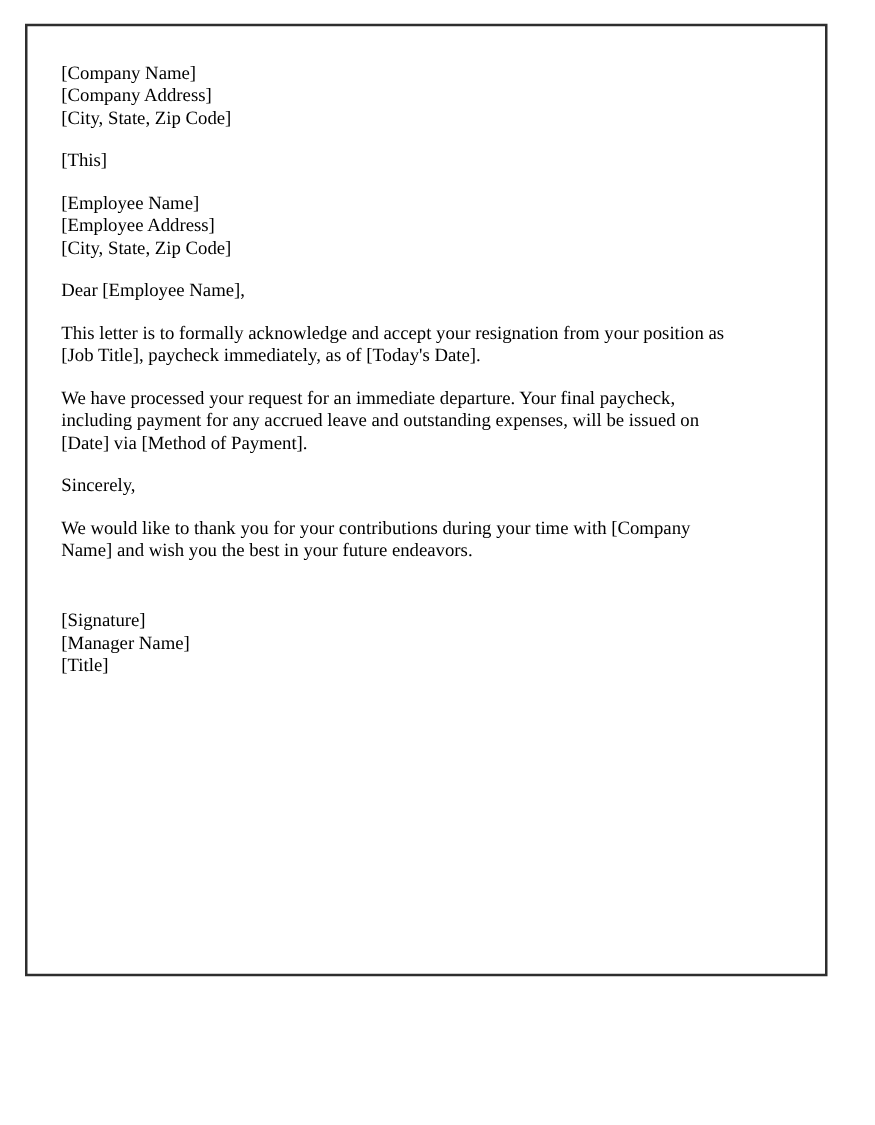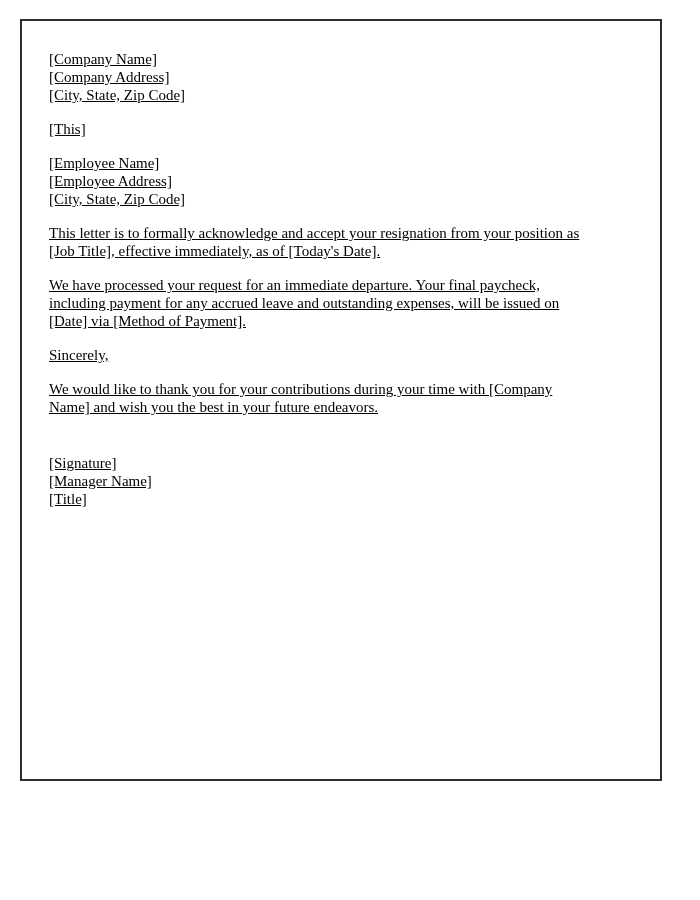--- a/index.html
+++ b/index.html
@@ -24,40 +24,40 @@
     border: 2px solid #2e2e2e;
     padding: 29px 10px 0 27px;
     font-size: 15px;
     line-height: 18px;
     color: #000000;
     overflow: hidden;
   }
   .block {
     white-space: pre-line;   
     margin: 0 0 16px 0;
-    text-decoration: underline;
   }
   .block:last-child {
     margin-bottom: 0;
     margin-top: 38px;
   }
 </style>
 </head>
 <body>
 
 <div class="page">
   <div class="block">[Company Name]
 [Company Address]
 [City, State, Zip Code]</div>
   <div class="block">[This]</div>
   <div class="block">[Employee Name]
 [Employee Address]
 [City, State, Zip Code]</div>
+  <div class="block">Dear [Employee Name],</div>
   <div class="block">This letter is to formally acknowledge and accept your resignation from your position as
-[Job Title], effective immediately, as of [Today's Date].</div>
+[Job Title], paycheck immediately, as of [Today's Date].</div>
   <div class="block">We have processed your request for an immediate departure. Your final paycheck,
 including payment for any accrued leave and outstanding expenses, will be issued on
 [Date] via [Method of Payment].</div>
   <div class="block">Sincerely,</div>
   <div class="block">We would like to thank you for your contributions during your time with [Company
 Name] and wish you the best in your future endeavors.</div>
   <div class="block">[Signature]
 [Manager Name]
 [Title]</div>
 </div>

